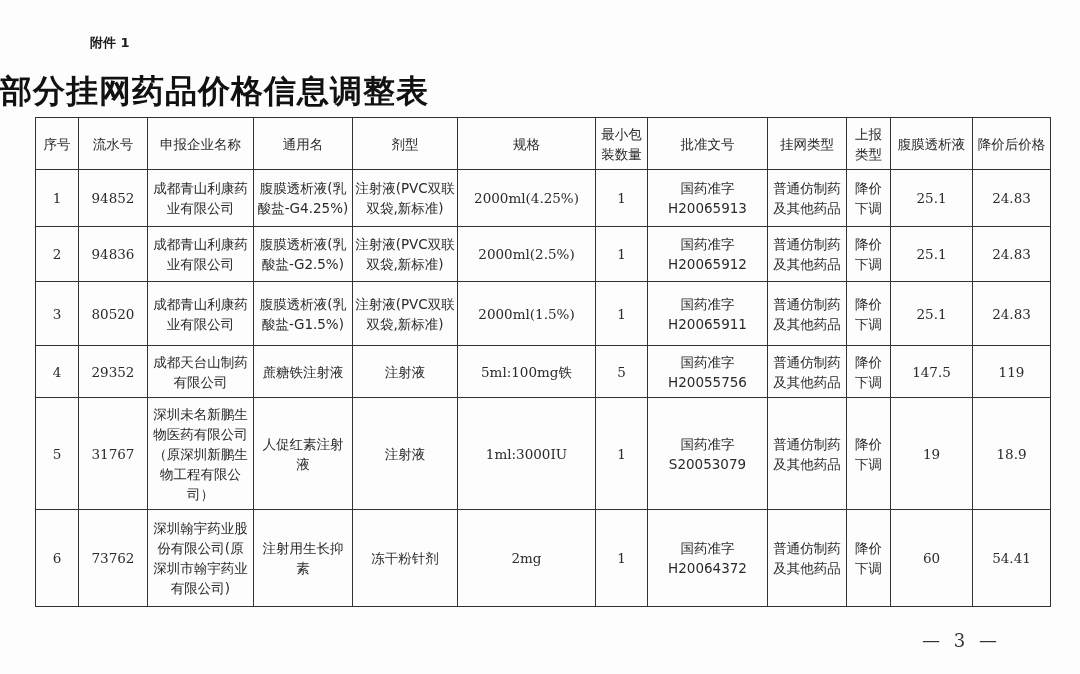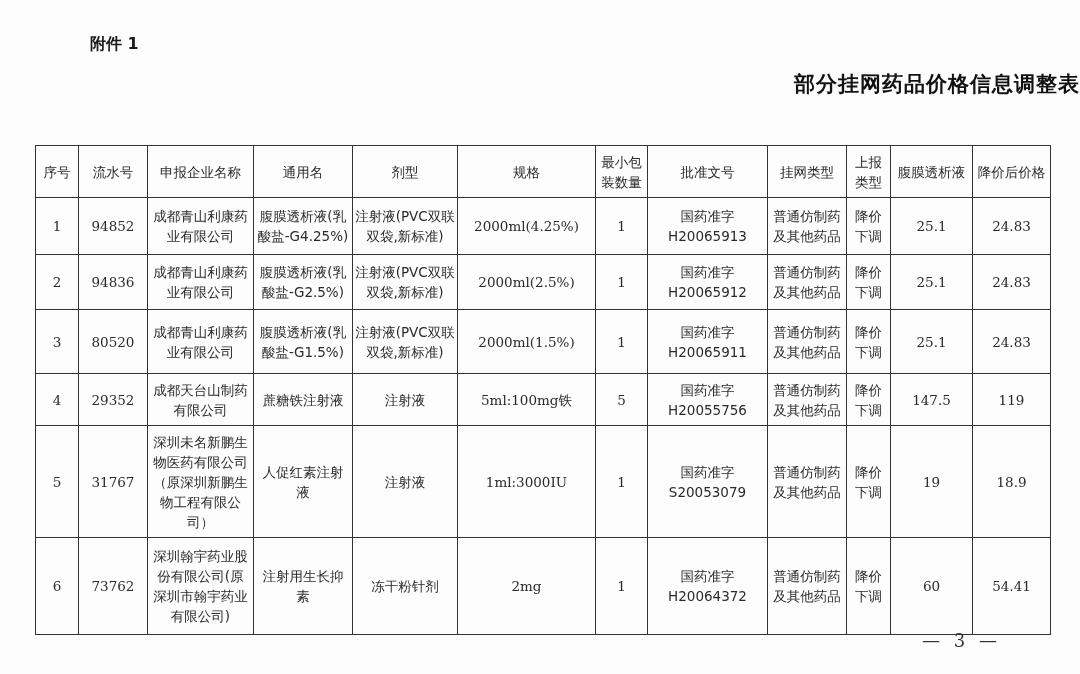--- a/index.html
+++ b/index.html
@@ -1,30 +1,30 @@
 <!DOCTYPE html>
 <html><head>
 <meta charset="utf-8">
 <style>
   html, body { margin: 0; padding: 0; }
   body {
     width: 1080px; height: 674px; background: #fdfdfd; position: relative; overflow: hidden;
     font-family: "DejaVu Serif", "Liberation Serif", serif; color: #222;
   }
   .attachment {
-    position: absolute; left: 90px; top: 34px; font-size: 16px; font-weight: bold;
+    position: absolute; left: 90px; top: 34px; font-size: 13px; font-weight: bold;
     font-family: "DejaVu Sans", "Liberation Sans", sans-serif; color: #1a1a1a;
   }
   .title {
-    position: absolute; left: 0; width: 1080px; top: 70px; text-align: right;
-    font-size: 21px; font-weight: bold; letter-spacing: 1px; color: #111;
+    position: absolute; left: 0; width: 1080px; top: 70px; text-align: left;
+    font-size: 32px; font-weight: bold; letter-spacing: 1px; color: #111;
   }
   table.grid {
     position: absolute; left: 35px; top: 117px; border-collapse: collapse;
-    table-layout: fixed; width: 1015px; margin-top: 28px;
+    table-layout: fixed; width: 1015px;
   }
   table.grid td, table.grid th {
     border: 1.5px solid #333; text-align: center; vertical-align: middle;
     font-size: 13.5px; line-height: 20px; padding: 0 2px; font-weight: normal;
     color: #2a2a2a; overflow: hidden;
   }
   table.grid th { font-family: "DejaVu Sans", "Liberation Sans", sans-serif; font-size: 13.5px; }
   .zh { font-family: "DejaVu Sans", "Liberation Sans", sans-serif; }
   .num { font-family: "DejaVu Serif", "Liberation Serif", serif; font-size: 13px; }
   .pageno {

